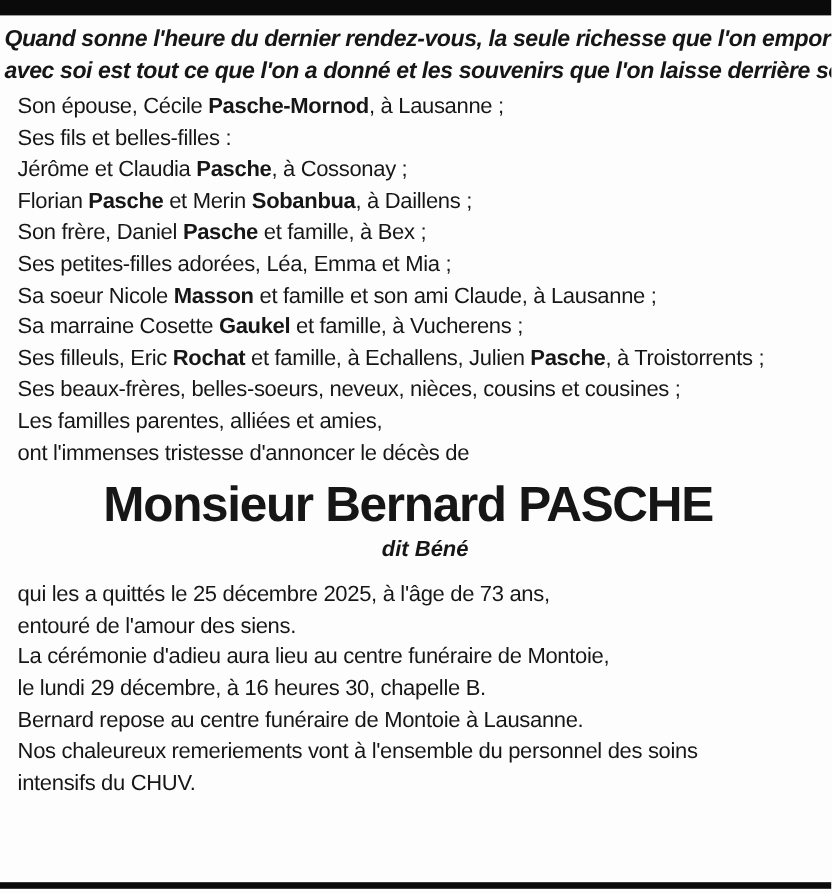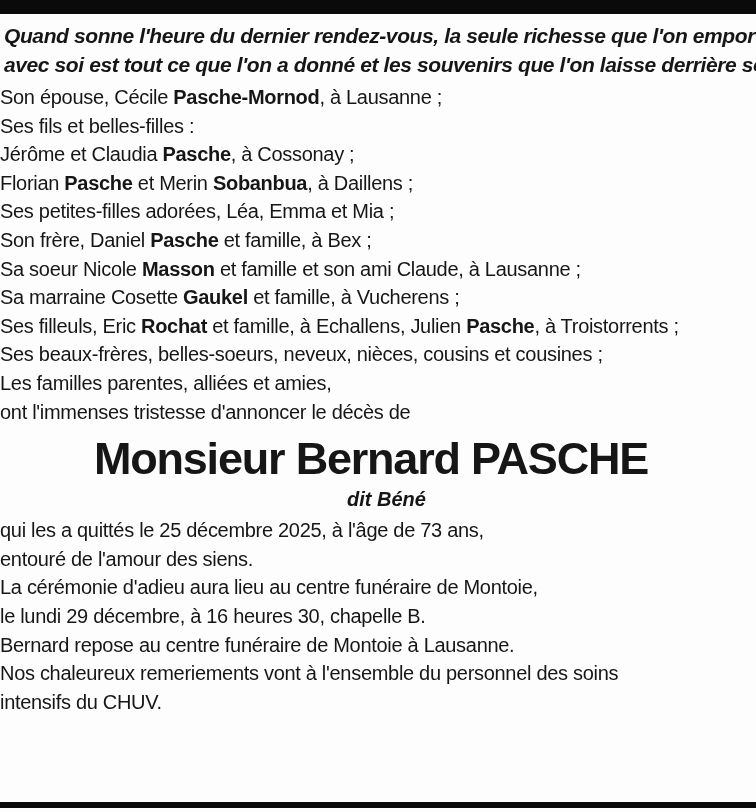--- a/index.html
+++ b/index.html
@@ -35,28 +35,28 @@
     margin-top:7px;
     padding:0 4px;
     font-style:italic;
     font-weight:600;
     font-size:21px;
     line-height:29px;
     letter-spacing:-0.4px;
     white-space:nowrap;
   }
   .body{
-    padding:0 0;
+    padding:0 16px;
     font-size:20px;
     line-height:28.6px;
     letter-spacing:-0.3px;
     white-space:nowrap;
   }
   .family{margin-top:4px;}
-  .details{margin-top:4px;}
+  .details{margin-top:14px;}
   .line{white-space:nowrap;}
   .line .b{font-weight:700;}
   .title{
     margin:6px 14px 0 0;
     text-align:center;
     font-size:45px;
     font-weight:700;
     line-height:54px;
     letter-spacing:-1.2px;
     white-space:nowrap;
@@ -79,22 +79,22 @@
   <div class="epigraph">
       <div class="line"><span>Quand sonne l'heure du dernier rendez-vous, la seule richesse que l'on emporte</span></div>
       <div class="line"><span>avec soi est tout ce que l'on a donné et les souvenirs que l'on laisse derrière soi.</span></div>
     </div>
 
   <div class="body family">
       <div class="line"><span>Son épouse, Cécile </span><span class="b">Pasche-Mornod</span><span>, à Lausanne ;</span></div>
       <div class="line"><span>Ses fils et belles-filles :</span></div>
       <div class="line"><span>Jérôme et Claudia </span><span class="b">Pasche</span><span>, à Cossonay ;</span></div>
       <div class="line"><span>Florian </span><span class="b">Pasche</span><span> et Merin </span><span class="b">Sobanbua</span><span>, à Daillens ;</span></div>
+      <div class="line"><span>Son frère, Daniel </span><span class="b">Pasche</span><span> et famille, à Bex ;</span></div>
       <div class="line"><span>Ses petites-filles adorées, Léa, Emma et Mia ;</span></div>
-      <div class="line"><span>Son frère, Daniel </span><span class="b">Pasche</span><span> et famille, à Bex ;</span></div>
       <div class="line"><span>Sa soeur Nicole </span><span class="b">Masson</span><span> et famille et son ami Claude, à Lausanne ;</span></div>
       <div class="line"><span>Sa marraine Cosette </span><span class="b">Gaukel</span><span> et famille, à Vucherens ;</span></div>
       <div class="line"><span>Ses filleuls, Eric </span><span class="b">Rochat</span><span> et famille, à Echallens, Julien </span><span class="b">Pasche</span><span>, à Troistorrents ;</span></div>
       <div class="line"><span>Ses beaux-frères, belles-soeurs, neveux, nièces, cousins et cousines ;</span></div>
       <div class="line"><span>Les familles parentes, alliées et amies,</span></div>
       <div class="line"><span>ont l'immenses tristesse d'annoncer le décès de</span></div>
     </div>
 
   <h1 class="title">Monsieur Bernard PASCHE</h1>
 

